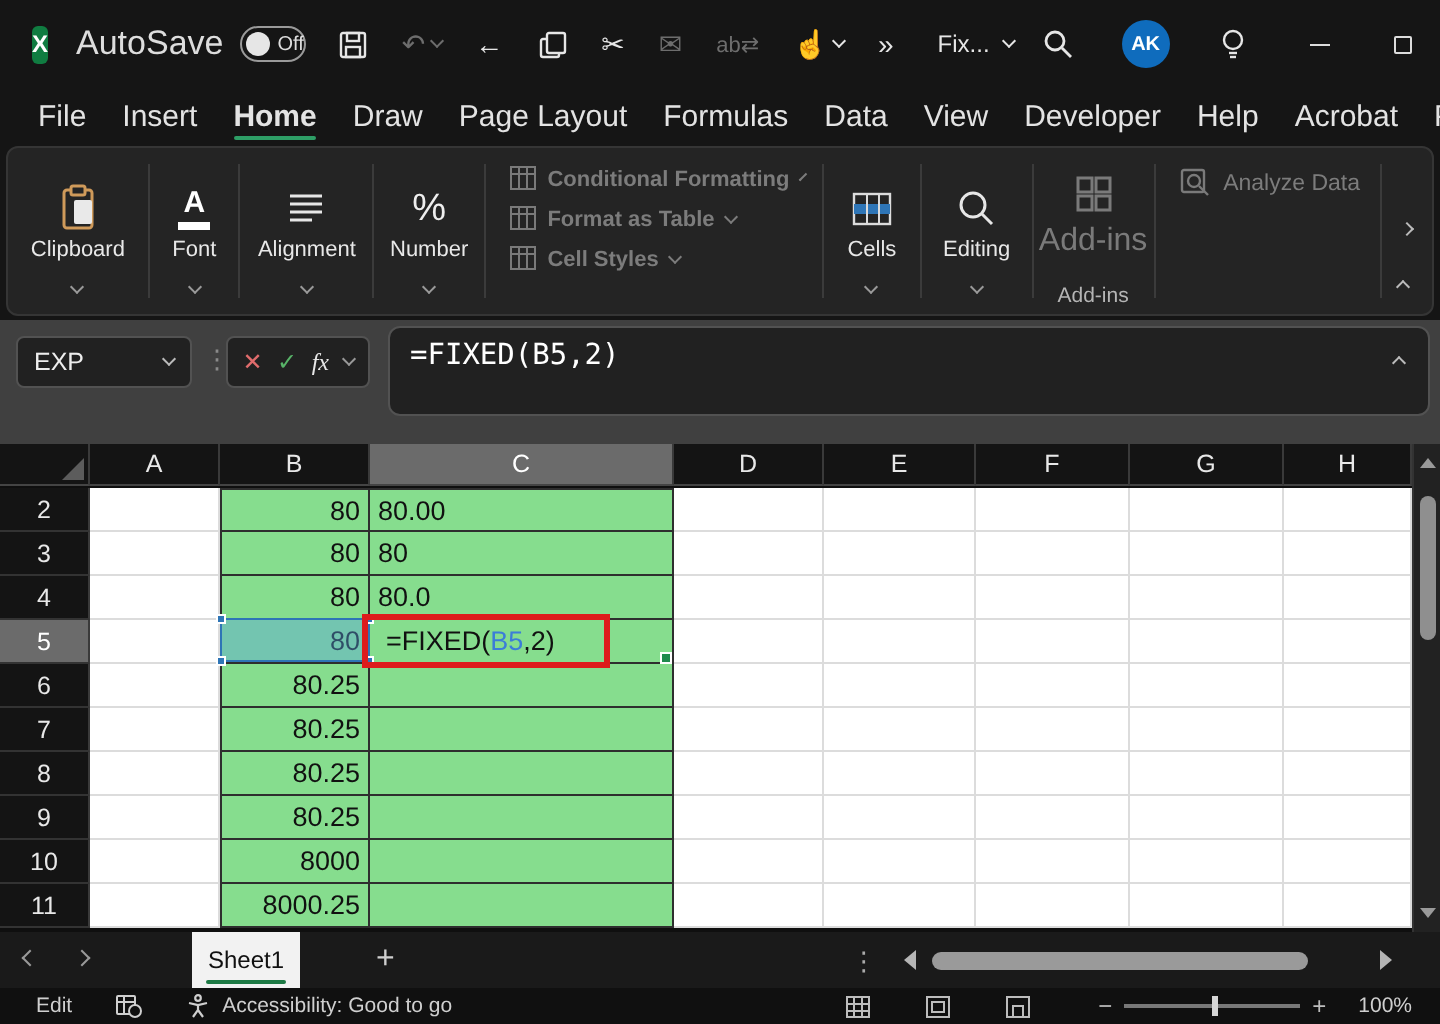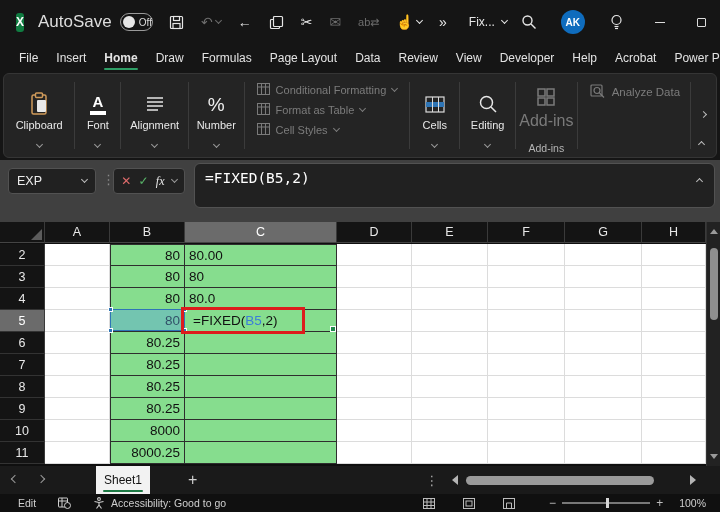--- a/index.html
+++ b/index.html
@@ -35,21 +35,21 @@
     font-size:10px; font-weight:bold; display:flex; align-items:center; justify-content:center; }
   .winbtn { width:42px; height:30px; display:flex; align-items:center; justify-content:center; color:#dcdcdc; }
   .min-glyph { width:10px; height:1px; background:#dcdcdc; }
   .max-glyph { width:9px; height:9px; border:1px solid #dcdcdc; border-radius:1px; }
   .close-glyph { font-size:13px; }
 
   
   #menubar { position:absolute; top:44px; left:0; width:720px; height:28px; background:#151515;
     display:flex; align-items:center; padding-left:10px; }
   #menu-tabs { display:flex; align-items:center; height:100%; }
-  .mtab { color:#e3e3e3; font-size:12px; padding:0 9px; height:100%; display:flex;
+  .mtab { color:#e3e3e3; font-size:15px; padding:0 9px; height:100%; display:flex;
     align-items:center; position:relative; white-space:nowrap; }
   .mtab.active { font-weight:bold; }
   .mtab.active::after { content:""; position:absolute; left:9px; right:9px; bottom:2px;
     height:2.5px; background:#2e9e66; border-radius:2px; }
 
   
   #ribbon { position:absolute; top:72px; left:0; width:720px; height:88px; background:#151515; }
   .ribbon-panel { position:absolute; left:3px; right:3px; top:1px; bottom:2px; background:#242424;
     border:1px solid #353535; border-radius:6px; display:flex; align-items:stretch; overflow:hidden; }
   .rsep { width:1px; background:#3b3b3b; margin:8px 0; }
@@ -229,24 +229,23 @@
         </span>
     </div>
   </div>
 
   <div id="menubar">
     <div id="menu-tabs">
         <div class="mtab">File</div>
         <div class="mtab">Insert</div>
         <div class="mtab active">Home</div>
         <div class="mtab">Draw</div>
+        <div class="mtab">Page Layout</div>
         <div class="mtab">Formulas</div>
-        <div class="mtab">Page Layout</div>
         <div class="mtab">Data</div>
-        <div class="mtab">Review</div>
         <div class="mtab">View</div>
         <div class="mtab">Developer</div>
         <div class="mtab">Help</div>
         <div class="mtab">Acrobat</div>
         <div class="mtab">Power Pivot</div>
       </div>
 
   </div>
 
   <div id="ribbon">
@@ -290,21 +289,21 @@
 
       <div class="rgrp" style="width:56px;">
         <span class="iconbox pct">
             <span>%</span>
           </span>
         <span class="rlabel">Number</span>
         <span class="rchev"><span class="cv"></span></span>
       </div>
       <div class="rsep"></div>
 
-      <div class="styles-col dimgrp" style="width:168px;">
+      <div class="styles-col dimgrp" style="width:168px;font-weight:bold;">
         <div id="styles-items">
             <div class="styles-item">
               <span><svg width="13" height="12" viewBox="0 0 13 12" fill="none" stroke="#7a7a7a" stroke-width="1">
                   <rect x="0.5" y="0.5" width="12" height="11"></rect>
                   <line x1="0.5" y1="4" x2="12.5" y2="4"></line>
                   <line x1="4.5" y1="0.5" x2="4.5" y2="11.5"></line>
                   <line x1="8.5" y1="0.5" x2="8.5" y2="11.5"></line>
                 </svg></span>
               <span>Conditional Formatting</span>
               <span class="cv"></span>

